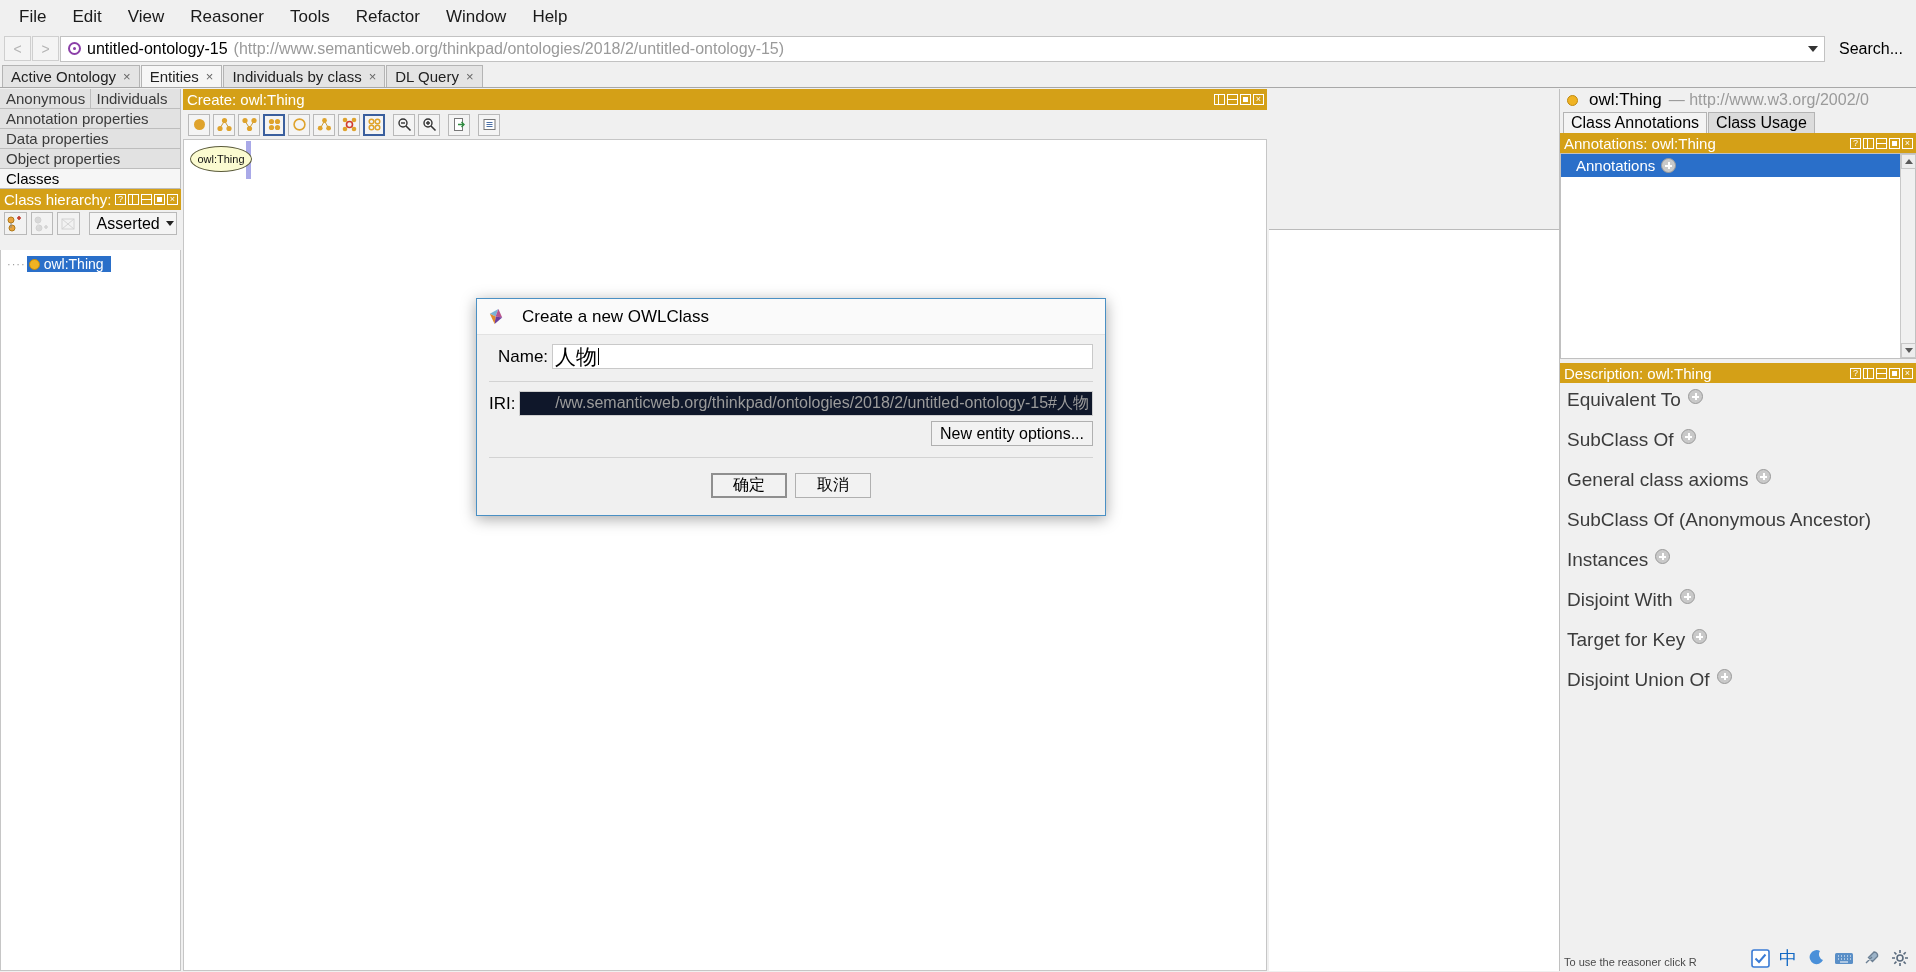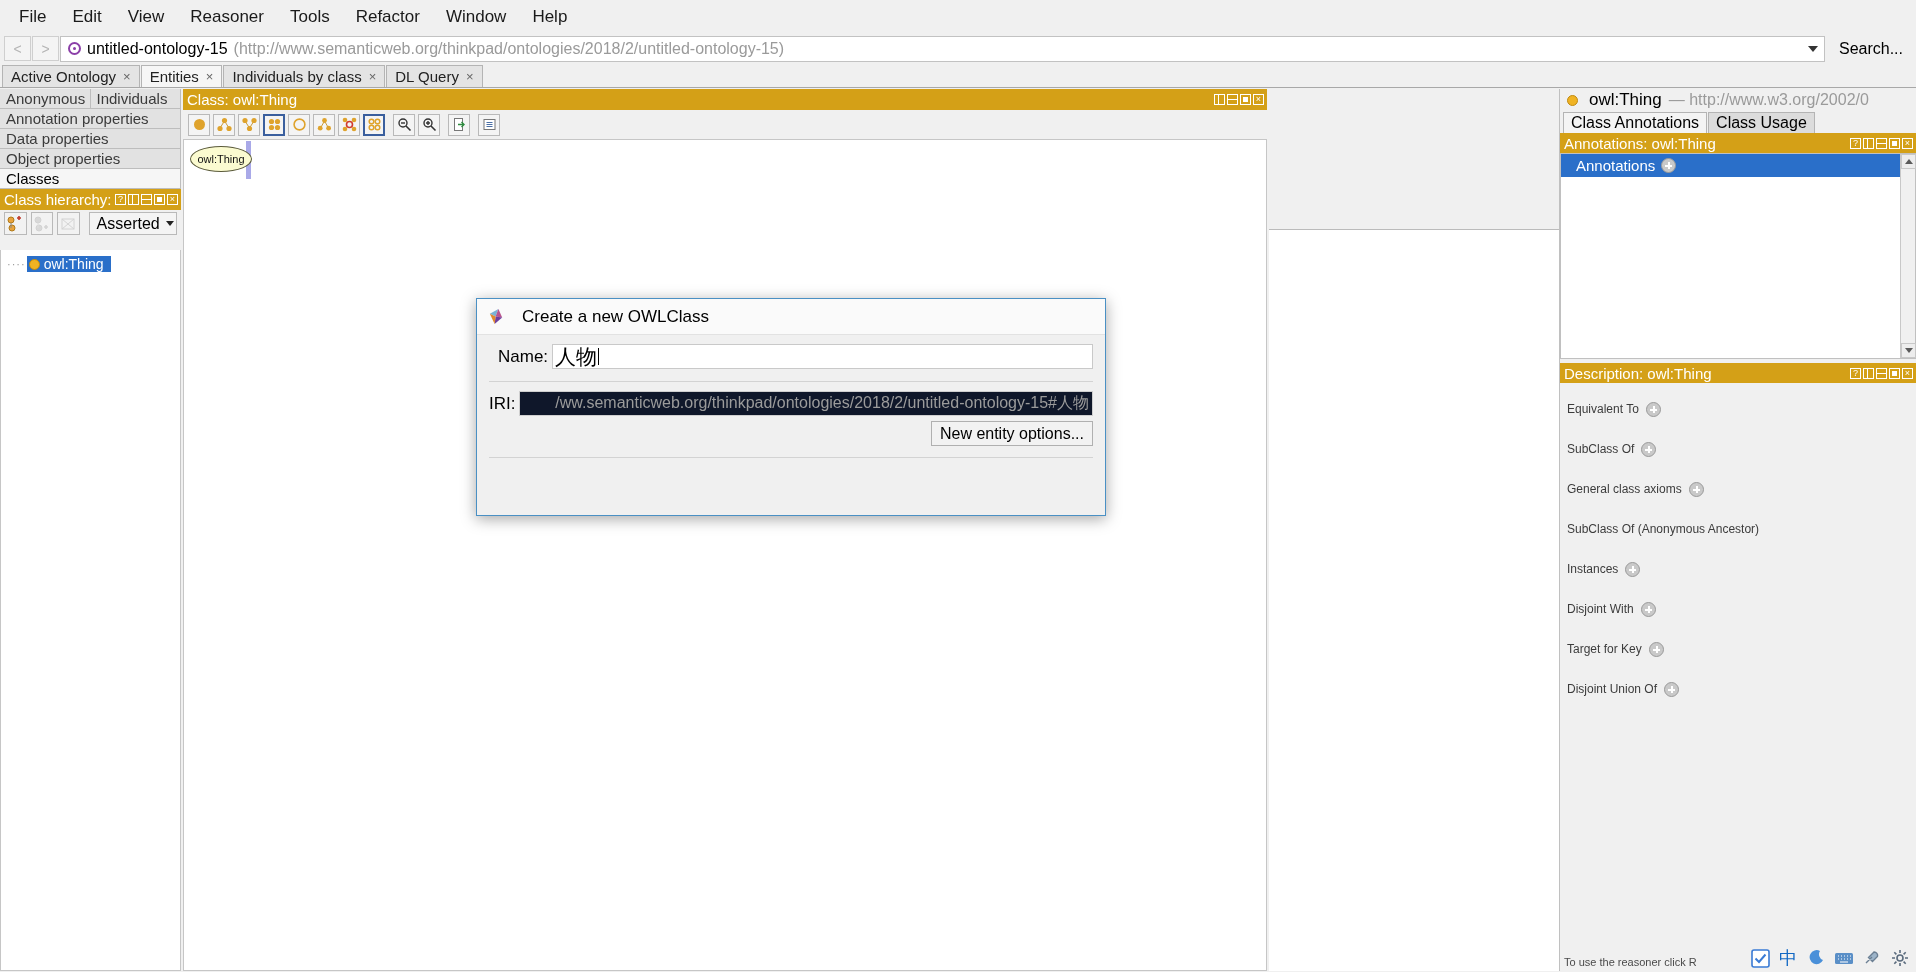--- a/index.html
+++ b/index.html
@@ -221,22 +221,22 @@
   .sb-arrow {
     width: 15px; height: 15px; display: flex; align-items: center; justify-content: center;
     background: #ededed; border: 1px solid #c8c8c8;
   }
   .sb-arrow.bottom { position: absolute; bottom: 0; }
   .tri-up { width:0;height:0;border-left:4px solid transparent;border-right:4px solid transparent;border-bottom:5px solid #5a5a5a;}
   .tri-dn { width:0;height:0;border-left:4px solid transparent;border-right:4px solid transparent;border-top:5px solid #5a5a5a;}
 
   .desc-list { background: #f0f0f0; padding-top: 6px; }
   .desc-item {
-    height: 40px; display: flex; align-items: center; gap: 7px;
-    padding-left: 7px; font-size: 12px; color: #3c3c3c;
+    height: 40px; display: flex; gap: 7px;
+    padding-left: 7px; font-size: 19px; color: #3c3c3c;
   }
   .desc-item.noplus { color: #3c3c3c; }
 
   .reasoner-note {
     position: absolute; left: 4px; bottom: 3px; font-size: 11px; color: #4a4a4a;
     white-space: nowrap;
   }
 
   
   .dlg-shadow {
@@ -408,21 +408,21 @@
           <span class="node-sel">
             <span class="dot-y"></span>
             <span>owl:Thing</span>
           </span>
         </div>
       </div>
     </div>
 
     <div class="centercol">
       <div class="panel-title">
-        <span class="ttl">Class: owl:Thing</span>
+        <span class="ttl">Create: owl:Thing</span>
         <span class="pbtns">
           <span class="pbtn b1"></span>
           <span class="pbtn b2"></span>
           <span class="pbtn b3"></span>
           <span class="pbtn b4">×</span>
         </span>
       </div>
 
       <div class="owlviz-toolbar">
         <div class="vbtn">
@@ -655,20 +655,24 @@
           <span class="lbl">IRI:</span>
           <span class="iri-field">/ww.semanticweb.org/thinkpad/ontologies/2018/2/untitled-ontology-15#人物</span>
         </div>
 
         <div class="opt-row">
           <span class="opt-btn">New entity options...</span>
         </div>
 
         <div class="dlg-sep2"></div>
 
+        <div class="btn-row">
+          <span class="dlg-btn default">确定</span>
+          <span class="dlg-btn">取消</span>
+        </div>
       </div>
     </div>
   </div>
 
   <div class="watermark"></div>
   <div class="tray">
     <span class="tray-ico">
       <svg width="19" height="19" viewBox="0 0 19 19">
         <rect x="1" y="1" width="17" height="17" rx="2" fill="#fff" stroke="#3a7bd5" stroke-width="1.6"></rect>
         <path d="M4.5 9.5 L8 13 L14.5 5.5" stroke="#3a7bd5" stroke-width="2" fill="none"></path>

